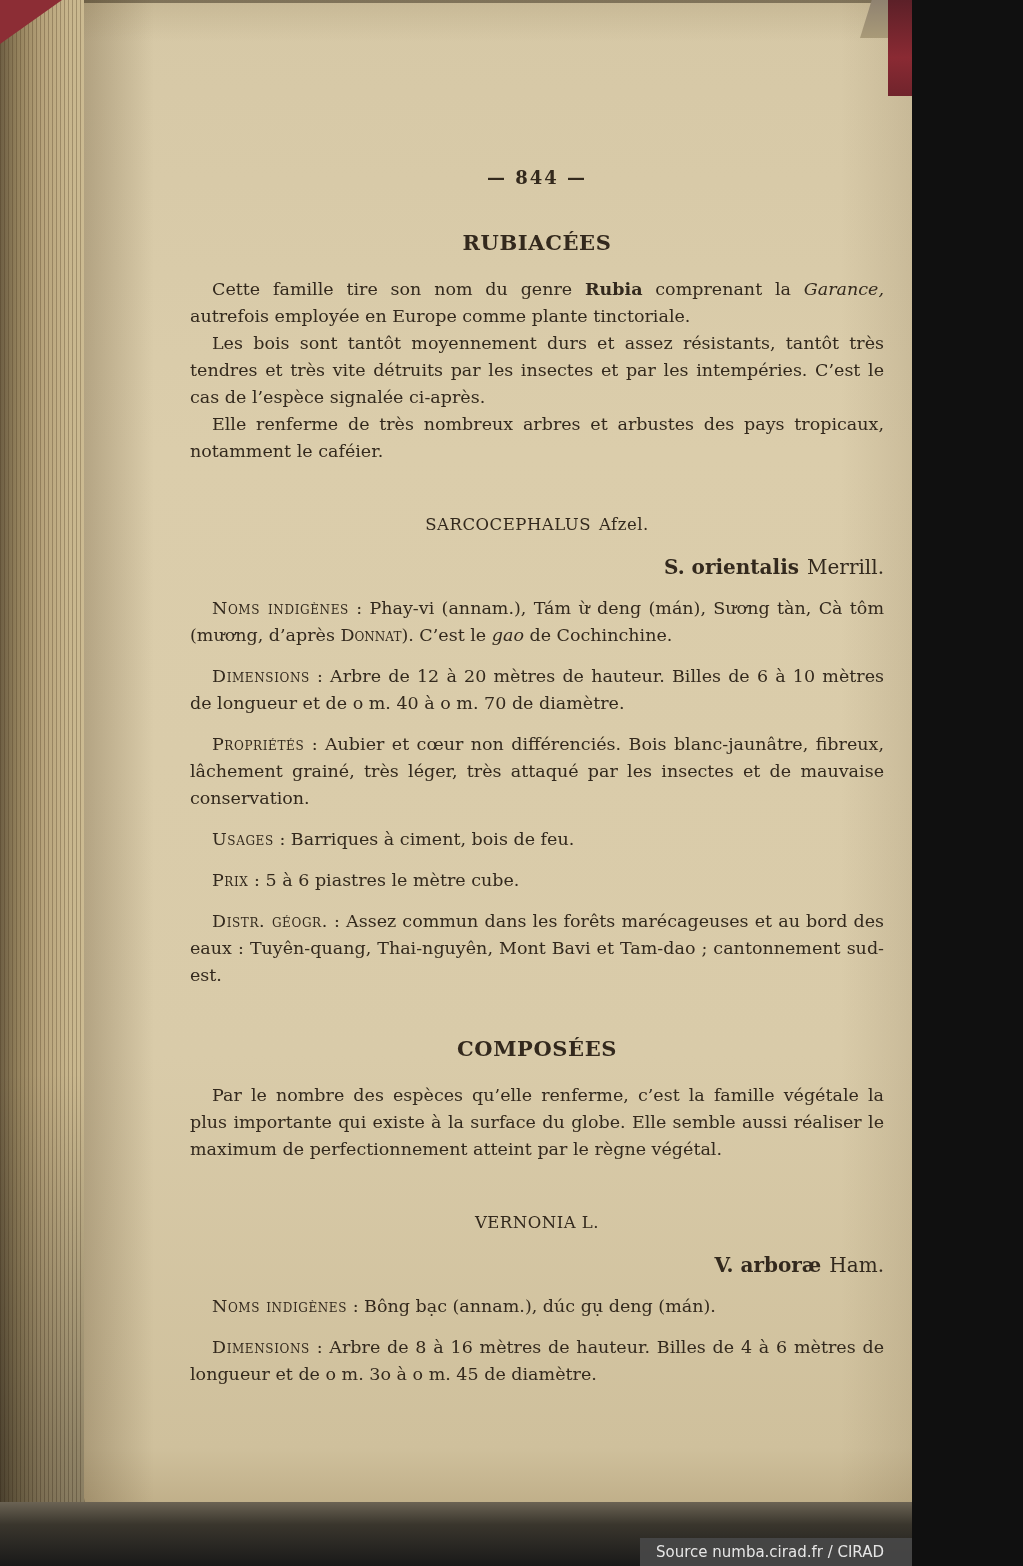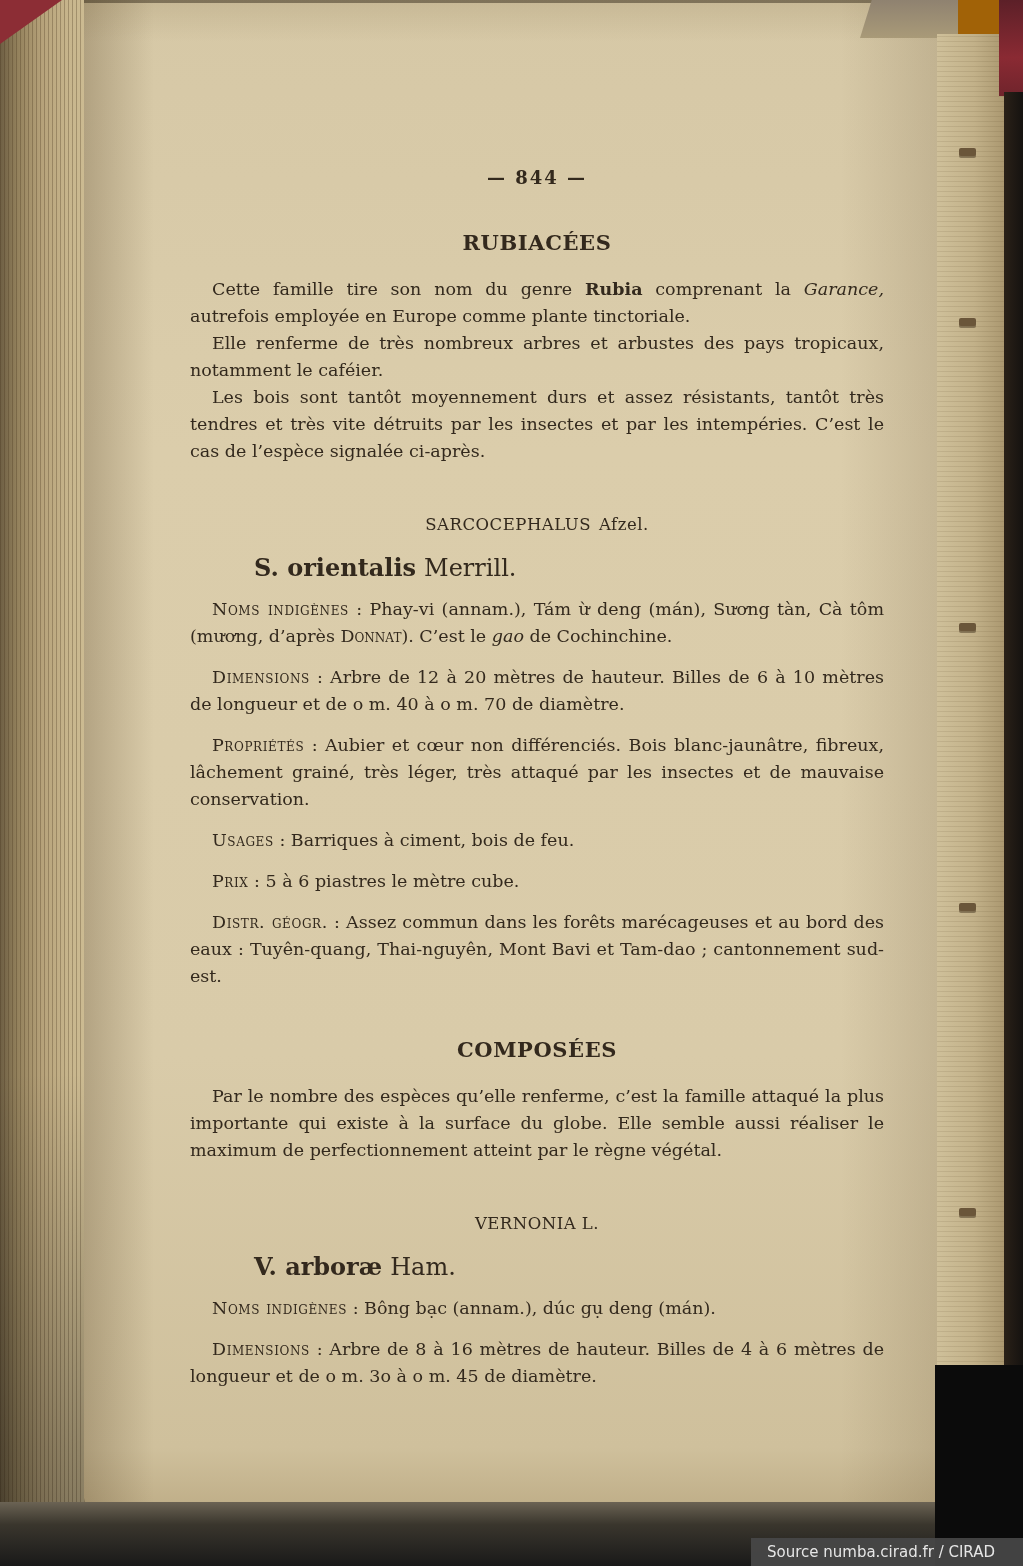--- a/index.html
+++ b/index.html
@@ -1,17 +1,17 @@
 <!DOCTYPE html>
 <html><head>
 <meta charset="utf-8">
 <style>
   html,body{margin:0;padding:0;background:#101010;}
   .photo{
-    position:relative;width:1023px;height:1566px;overflow:hidden;
+    position:relative;width:912px;height:1566px;overflow:hidden;
     background:#a16207;font-family:"DejaVu Serif", serif;
   }
   
   .left-edge{
     position:absolute;left:0;top:0;width:88px;height:1532px;
     background:
       linear-gradient(180deg, rgba(0,0,0,0) 70%, rgba(0,0,0,0.35) 100%),
       repeating-linear-gradient(90deg, rgba(70,52,28,0.30) 0 1px, rgba(0,0,0,0) 1px 4px),
       linear-gradient(90deg,#6e5f44 0%,#93815c 20%,#b6a27a 48%,#c7b58c 78%,#cdbc93 100%);
   }
@@ -58,21 +58,21 @@
   }
   
   .content{
     position:absolute;left:106px;top:164px;width:694px;
     color:#33291d;font-size:17.5px;line-height:27px;text-align:justify;
   }
   .page-number{text-align:center;font-weight:bold;font-size:18px;letter-spacing:2px;margin:0 0 38px;}
   .h-family{text-align:center;font-weight:bold;font-size:21px;letter-spacing:0.6px;margin:0 0 20px;text-indent:0;}
   .h-genus{text-align:center;font-size:16.5px;letter-spacing:0.5px;margin:46px 0 0;text-indent:0;}
   .h-genus .mr{margin-right:8px;}
-  .species{font-size:24px;margin:16px 0 0 64px;text-align:left;text-indent:0;}
+  .species{font-size:20px;margin:16px 0 0 64px;text-align:right;text-indent:0;}
   .species .name{font-weight:bold;margin-right:8px;}
   .para{margin:0;text-indent:22px;}
   .entry{margin:14px 0 0;text-indent:22px;}
   .lbl{font-variant:small-caps;letter-spacing:0.6px;}
   .sc{font-variant:small-caps;}
   .it{font-style:italic;}
   .bd{font-weight:bold;}
   .caption{
     position:absolute;right:0;bottom:0;height:28px;padding:0 28px 0 16px;
     background:rgba(72,72,72,0.92);color:#e6e6e6;
@@ -90,43 +90,43 @@
 
   <div class="page">
     <div class="content">
 
       <div class="page-number">— 844 —</div>
 
       <div class="h-family">RUBIACÉES</div>
 
       <p class="para"><span>Cette famille tire son nom du genre </span><span class="bd">Rubia</span><span> comprenant la </span><span class="it">Garance,</span><span> autrefois employée en Europe comme plante tinctoriale.</span></p>
 
+      <p class="para">Les bois sont tantôt moyennement durs et assez résistants, tantôt très tendres et très vite détruits par les insectes et par les intempéries. C’est le cas de l’espèce signalée ci-après.</p>
+
       <p class="para">Elle renferme de très nombreux arbres et arbustes des pays tropicaux, notamment le caféier.</p>
-
-      <p class="para">Les bois sont tantôt moyennement durs et assez résistants, tantôt très tendres et très vite détruits par les insectes et par les intempéries. C’est le cas de l’espèce signalée ci-après.</p>
 
       <div class="h-genus"><span class="mr">SARCOCEPHALUS</span><span>Afzel.</span></div>
 
       <div class="species"><span class="name">S. orientalis</span><span class="author">Merrill.</span></div>
 
       <p class="entry"><span class="lbl">Noms indigènes</span><span> : Phay-vi (annam.), Tám ừ deng (mán), Sương tàn, Cà tôm (mương, d’après </span><span class="sc">Donnat</span><span>). C’est le </span><span class="it">gao</span><span> de Cochinchine.</span></p>
 
       <p class="entry"><span class="lbl">Dimensions</span><span> : Arbre de 12 à 20 mètres de hauteur. Billes de 6 à 10 mètres de longueur et de o m. 40 à o m. 70 de diamètre.</span></p>
 
       <p class="entry"><span class="lbl">Propriétés</span><span> : Aubier et cœur non différenciés. Bois blanc-jaunâtre, fibreux, lâchement grainé, très léger, très attaqué par les insectes et de mauvaise conservation.</span></p>
 
       <p class="entry"><span class="lbl">Usages</span><span> : Barriques à ciment, bois de feu.</span></p>
 
       <p class="entry"><span class="lbl">Prix</span><span> : 5 à 6 piastres le mètre cube.</span></p>
 
       <p class="entry"><span class="lbl">Distr. géogr.</span><span> : Assez commun dans les forêts marécageuses et au bord des eaux : Tuyên-quang, Thai-nguyên, Mont Bavi et Tam-dao ; cantonnement sud-est.</span></p>
 
       <div class="h-family" style="margin-top:46px;">COMPOSÉES</div>
 
-      <p class="para">Par le nombre des espèces qu’elle renferme, c’est la famille attaqué la plus importante qui existe à la surface du globe. Elle semble aussi réaliser le maximum de perfectionnement atteint par le règne végétal.</p>
+      <p class="para">Par le nombre des espèces qu’elle renferme, c’est la famille végétale la plus importante qui existe à la surface du globe. Elle semble aussi réaliser le maximum de perfectionnement atteint par le règne végétal.</p>
 
 
       <div class="h-genus">VERNONIA L.</div>
 
       <div class="species"><span class="name">V. arboræ</span><span class="author">Ham.</span></div>
 
       <p class="entry"><span class="lbl">Noms indigènes</span><span> : Bông bạc (annam.), dúc gụ deng (mán).</span></p>
 
       <p class="entry"><span class="lbl">Dimensions</span><span> : Arbre de 8 à 16 mètres de hauteur. Billes de 4 à 6 mètres de longueur et de o m. 3o à o m. 45 de diamètre.</span></p>
 

